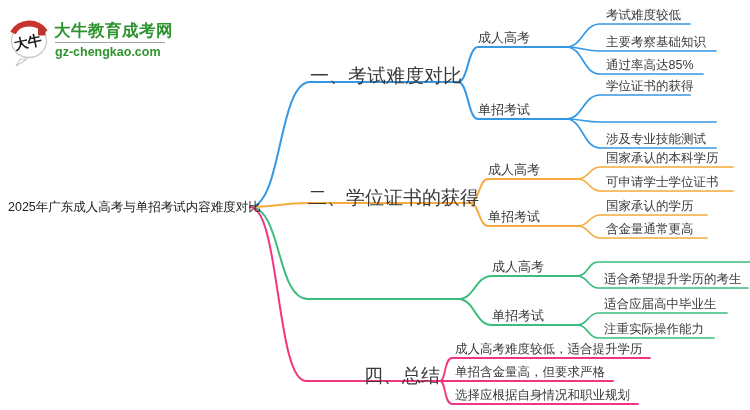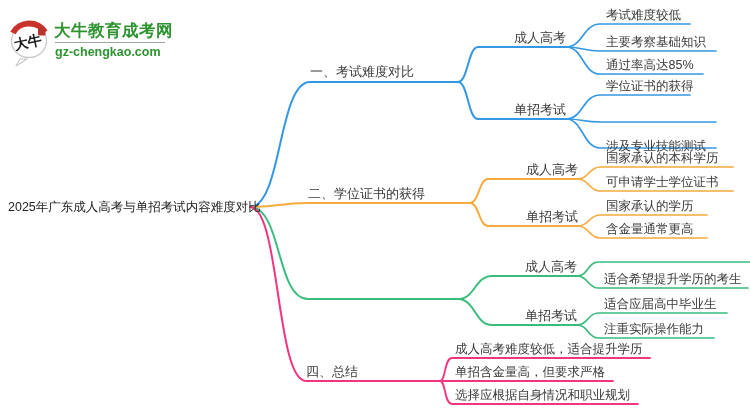--- a/index.html
+++ b/index.html
@@ -6,22 +6,22 @@
   .stage{
     position:relative;width:750px;height:410px;background:#ffffff;
     overflow:hidden;font-family:"Liberation Sans","DejaVu Sans",sans-serif;
   }
   .lines{position:absolute;left:0;top:0;width:750px;height:410px;}
   .lbl{
     position:absolute;white-space:nowrap;color:#3a3a3a;
     font-family:"Liberation Sans","DejaVu Sans",sans-serif;
   }
   .root-lbl{font-size:12.5px;color:#222222;top:199px;left:8px;width:242px;}
-  .l1{font-size:13px;text-align:left;}
-  .l2{font-size:13px;text-align:right;}
+  .l1{font-size:19px;text-align:right;}
+  .l2{font-size:13px;text-align:left;}
   .leaf{font-size:12.5px;text-align:right;}
   
   .logo{position:absolute;left:8px;top:16px;width:170px;height:52px;}
   .logo-icon{position:absolute;left:0;top:2px;}
   .brand{position:absolute;left:46px;top:4px;font-size:16.5px;font-weight:bold;color:#2e9430;letter-spacing:0.5px;}
   .brand-rule{position:absolute;left:47px;top:26px;width:110px;height:1px;background:#9aa79a;}
   .brand-domain{position:absolute;left:47px;top:29px;font-size:12.5px;font-weight:bold;color:#2e9430;}
 </style>
 </head>
 <body>
@@ -85,21 +85,21 @@
 
   <div class="lbl root-lbl">2025年广东成人高考与单招考试内容难度对比</div>
 
   <div class="lbl l1" style="left:310px;top:63px;width:148px;">一、考试难度对比</div>
   <div class="lbl l2" style="left:478px;top:29px;width:88px;">成人高考</div>
   <div class="lbl l2" style="left:478px;top:101px;width:88px;">单招考试</div>
   <div class="lbl leaf" style="left:606px;top:7px;">考试难度较低</div>
   <div class="lbl leaf" style="left:606px;top:34px;">主要考察基础知识</div>
   <div class="lbl leaf" style="left:606px;top:57px;">通过率高达85%</div>
   <div class="lbl leaf" style="left:606px;top:78px;">学位证书的获得</div>
-  <div class="lbl leaf" style="left:606px;top:131px;margin-top:7px;">涉及专业技能测试</div>
+  <div class="lbl leaf" style="left:606px;top:131px;">涉及专业技能测试</div>
 
   <div class="lbl l1" style="left:308px;top:185px;width:162px;">二、学位证书的获得</div>
   <div class="lbl l2" style="left:488px;top:161px;width:90px;">成人高考</div>
   <div class="lbl l2" style="left:488px;top:208px;width:90px;">单招考试</div>
   <div class="lbl leaf" style="left:606px;top:150px;">国家承认的本科学历</div>
   <div class="lbl leaf" style="left:606px;top:174px;">可申请学士学位证书</div>
   <div class="lbl leaf" style="left:606px;top:198px;">国家承认的学历</div>
   <div class="lbl leaf" style="left:606px;top:221px;">含金量通常更高</div>
 
   <div class="lbl l2" style="left:492px;top:258px;width:85px;">成人高考</div>

